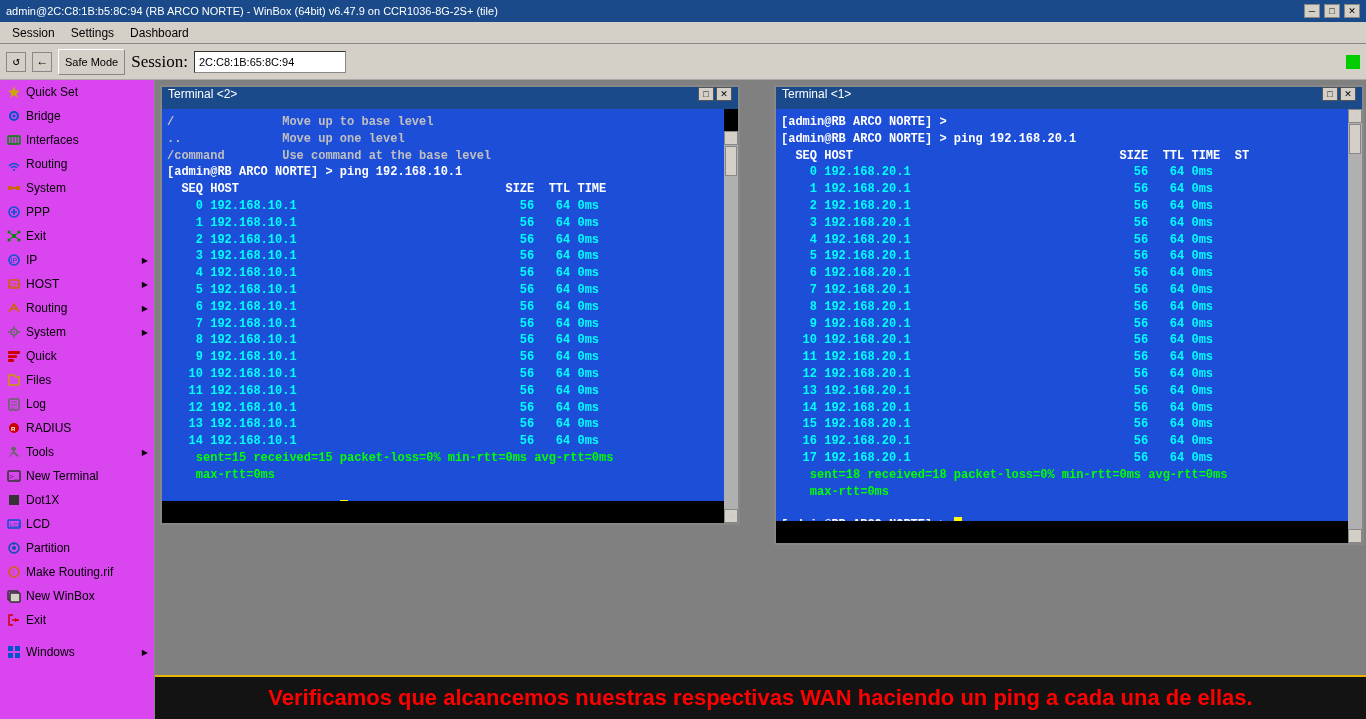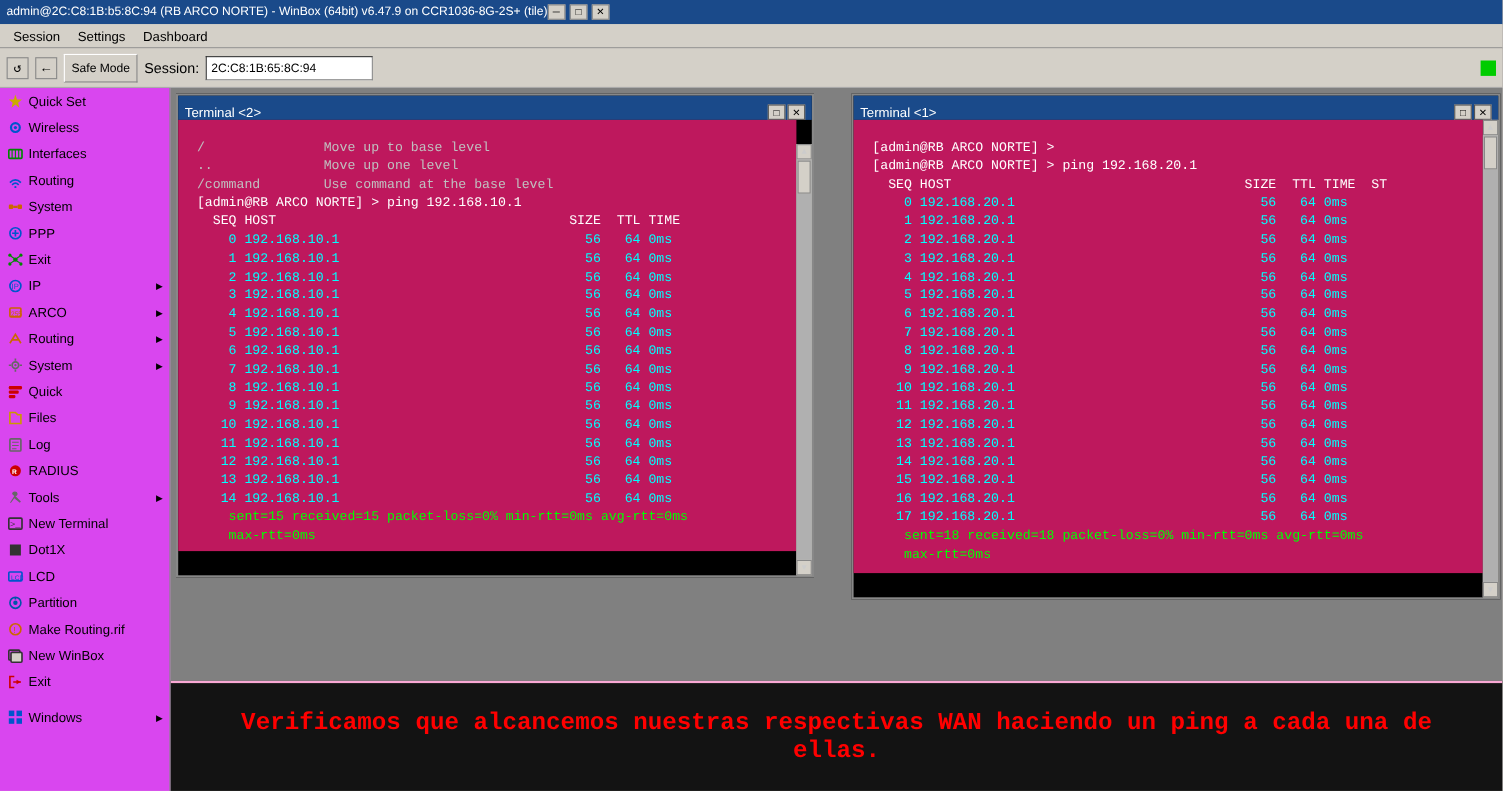--- a/index.html
+++ b/index.html
@@ -5,21 +5,21 @@
     * { margin: 0; padding: 0; box-sizing: border-box; }
     body { width: 1366px; height: 719px; background: #d4d0c8; font-family: 'Courier New', monospace; font-size: 12px; overflow: hidden; }
     
     
     .title-bar {
       background: #1a4a8a;
       color: white;
       height: 22px;
       display: flex;
       align-items: center;
-      justify-content: flex-start;
+      justify-content: space-between;
       padding: 0 6px;
       font-family: Arial, sans-serif;
       font-size: 11px;
     }
     .title-bar-controls { display: flex; gap: 4px; }
     .title-btn { width: 16px; height: 14px; background: #d4d0c8; border: 1px solid #888; display: flex; align-items: center; justify-content: center; font-size: 9px; cursor: pointer; color: #000; }
 
     
     .menu-bar {
       background: #d4d0c8;
@@ -49,21 +49,21 @@
       border-top-color: #fff;
       border-left-color: #fff;
       padding: 2px 6px;
       font-size: 11px;
       cursor: pointer;
       display: flex;
       align-items: center;
       height: 26px;
     }
     .toolbar-icon { width: 20px; height: 20px; background: #d4d0c8; border: 1px solid #888; cursor: pointer; display: flex; align-items: center; justify-content: center; font-size: 12px; }
-    .session-label { font-family: Liberation Sans, sans-serif; font-size: 13px; }
+    .session-label { font-family: Liberation Serif, serif; font-size: 17px; }
     .session-input {
       background: white;
       border: 1px inset #888;
       padding: 1px 4px;
       font-size: 11px;
       font-family: Arial, sans-serif;
       height: 22px;
     }
     .green-indicator { width: 14px; height: 14px; background: #00cc00; margin-left: auto; }
 
@@ -109,36 +109,37 @@
       color: #ccc;
       font-family: 'Courier New', monospace;
       font-size: 12px;
       border: 2px solid #888;
     }
     .terminal-title-bar {
       background: #1a4a8a;
       color: white;
       height: 22px;
       display: flex;
-      align-items: flex-end;
+      align-items: flex-start;
       justify-content: space-between;
       padding: 0 6px;
       font-family: Arial, sans-serif;
       font-size: 12px;
       cursor: move;
     }
     .terminal-controls { display: flex; gap: 2px; }
     .term-btn { width: 16px; height: 14px; background: #d4d0c8; border: 1px solid #555; display: flex; align-items: center; justify-content: center; font-size: 9px; cursor: pointer; color: #000; }
     .terminal-body {
-      padding: 17px;
+      padding: 5px;
       height: calc(100% - 22px);
       overflow: hidden;
-      background: #be185d;
+      background: #1d4ed8;
       color: #c0c0c0;
       position: relative;
+      font-weight: bold;
     }
     .terminal-scrollbar {
       position: absolute;
       right: 0;
       top: 22px;
       width: 14px;
       height: calc(100% - 22px);
       background: #d4d0c8;
       display: flex;
       flex-direction: column;
@@ -158,24 +159,24 @@
     
     .subtitle-banner {
       position: absolute;
       bottom: 0;
       left: 0;
       right: 0;
       background: rgba(0,0,0,0.85);
       color: #ff0000;
       font-size: 22px;
       font-weight: bold;
-      font-family: Liberation Mono, monospace;
-      padding: 24px 20px;
+      font-family: Liberation Sans, sans-serif;
+      padding: 8px 20px;
       text-align: center;
-      border-top: 2px solid #f9a8d4;
+      border-top: 2px solid #eab308;
     }
 
     pre { font-family: 'Courier New', monospace; font-size: 12px; line-height: 1.4; white-space: pre; }
   </style>
 </head>
 <body>
 
 <div class="title-bar">
   <span>admin@2C:C8:1B:b5:8C:94 (RB ARCO NORTE) - WinBox (64bit) v6.47.9 on CCR1036-8G-2S+ (tile)</span>
   <div class="title-bar-controls">
@@ -211,21 +212,21 @@
       </div>
       <span class="sidebar-label">Quick Set</span>
     </div>
     <div class="sidebar-item">
       <div class="sidebar-icon">
         <svg width="14" height="14" viewBox="0 0 14 14">
             <circle cx="7" cy="7" r="4" fill="none" stroke="#0055cc" stroke-width="2"></circle>
             <circle cx="7" cy="7" r="1.5" fill="#0055cc"></circle>
           </svg>
       </div>
-      <span class="sidebar-label">Wireless</span>
+      <span class="sidebar-label">Bridge</span>
     </div>
     <div class="sidebar-item">
       <div class="sidebar-icon">
         <svg width="14" height="14" viewBox="0 0 14 14">
             <rect x="1" y="3" width="12" height="8" rx="1" fill="none" stroke="#008800" stroke-width="1.5"></rect>
             <line x1="4" y1="3" x2="4" y2="11" stroke="#008800" stroke-width="1"></line>
             <line x1="7" y1="3" x2="7" y2="11" stroke="#008800" stroke-width="1"></line>
             <line x1="10" y1="3" x2="10" y2="11" stroke="#008800" stroke-width="1"></line>
           </svg>
       </div>
@@ -286,21 +287,21 @@
       <span class="sidebar-label">IP</span>
       <span class="sidebar-arrow">▶</span>
     </div>
     <div class="sidebar-item">
       <div class="sidebar-icon">
         <svg width="14" height="14" viewBox="0 0 14 14">
             <rect x="2" y="3" width="10" height="8" rx="1" fill="none" stroke="#cc6600" stroke-width="1.5"></rect>
             <text x="3" y="10" font-size="6" fill="#cc6600" font-family="Arial">255</text>
           </svg>
       </div>
-      <span class="sidebar-label">ARCO</span>
+      <span class="sidebar-label">HOST</span>
       <span class="sidebar-arrow">▶</span>
     </div>
     <div class="sidebar-item">
       <div class="sidebar-icon">
         <svg width="14" height="14" viewBox="0 0 14 14">
             <path d="M2,11 L7,3 L12,11" fill="none" stroke="#cc6600" stroke-width="1.5"></path>
             <line x1="4" y1="8" x2="10" y2="8" stroke="#cc6600" stroke-width="1.5"></line>
           </svg>
       </div>
       <span class="sidebar-label">Routing</span>

